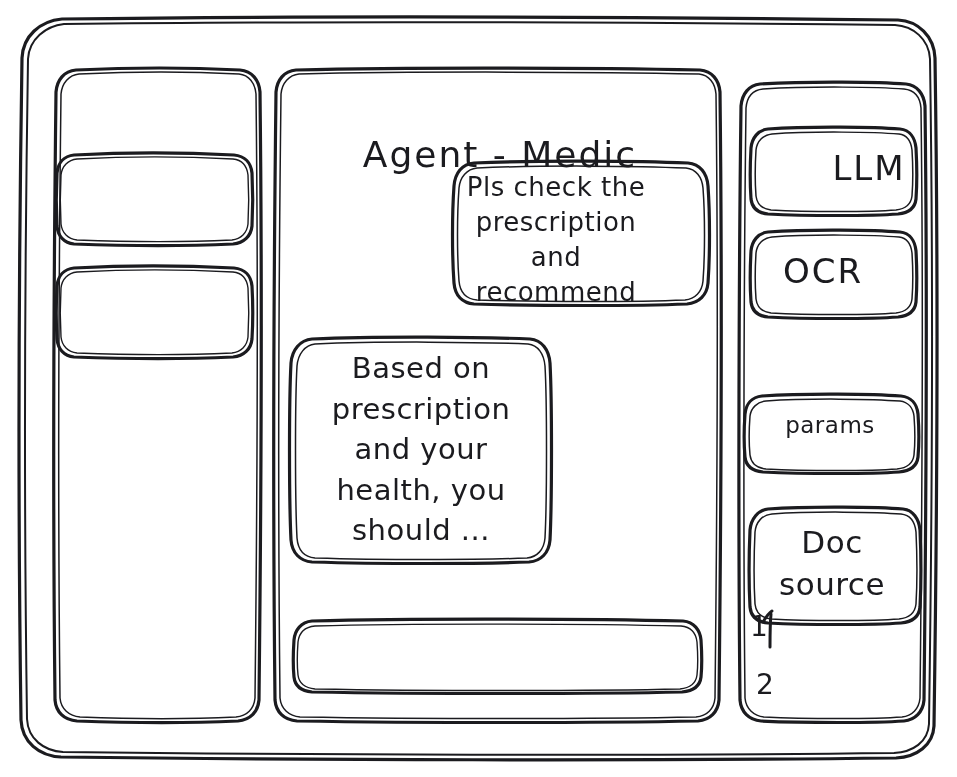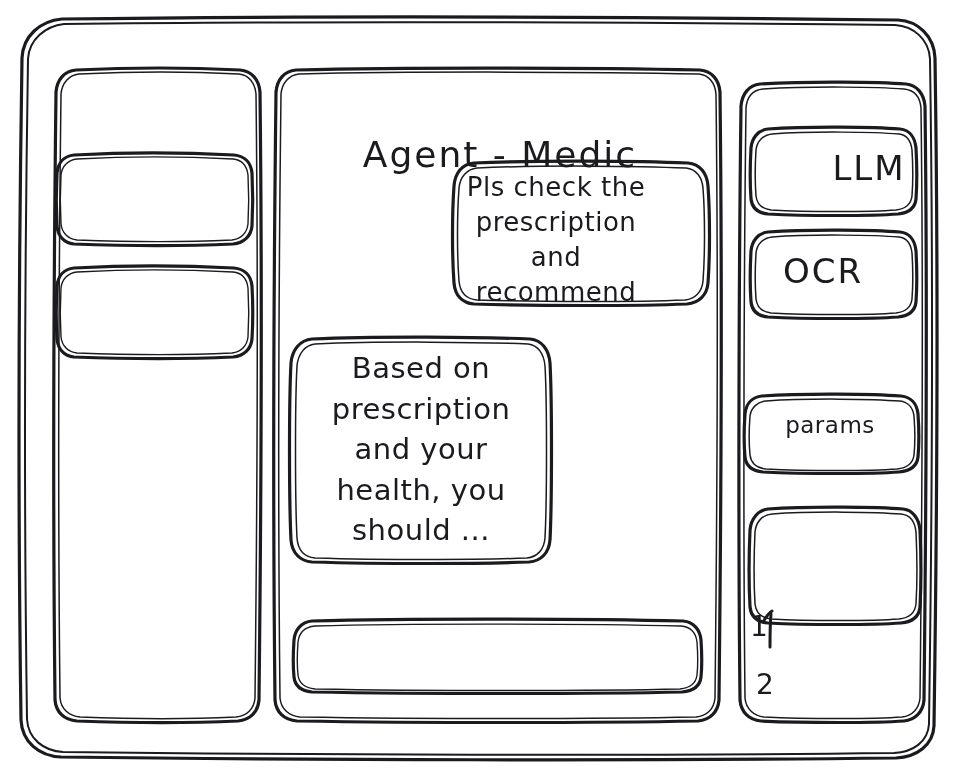--- a/index.html
+++ b/index.html
@@ -318,20 +318,22 @@
 and your
 health, you
 should ...</div>
 
   <div class="lbl" id="btn-llm-label">LLM</div>
 
   <div class="lbl" id="btn-ocr-label">OCR</div>
 
   <div class="lbl" id="btn-params-label">params</div>
 
+  <div class="lbl" id="btn-doc-label">Doc
+source</div>
 
   <div class="lbl" id="doc-item-1">1</div>
 
   <div class="lbl" id="doc-item-2">2</div>
 
   <div style="position:absolute;left:55px;top:70px;width:207px;height:652px;"></div>
 
   <div style="position:absolute;left:57px;top:155px;width:196px;height:90px;cursor:pointer;"></div>
 
   <div style="position:absolute;left:57px;top:268px;width:196px;height:90px;cursor:pointer;"></div>

